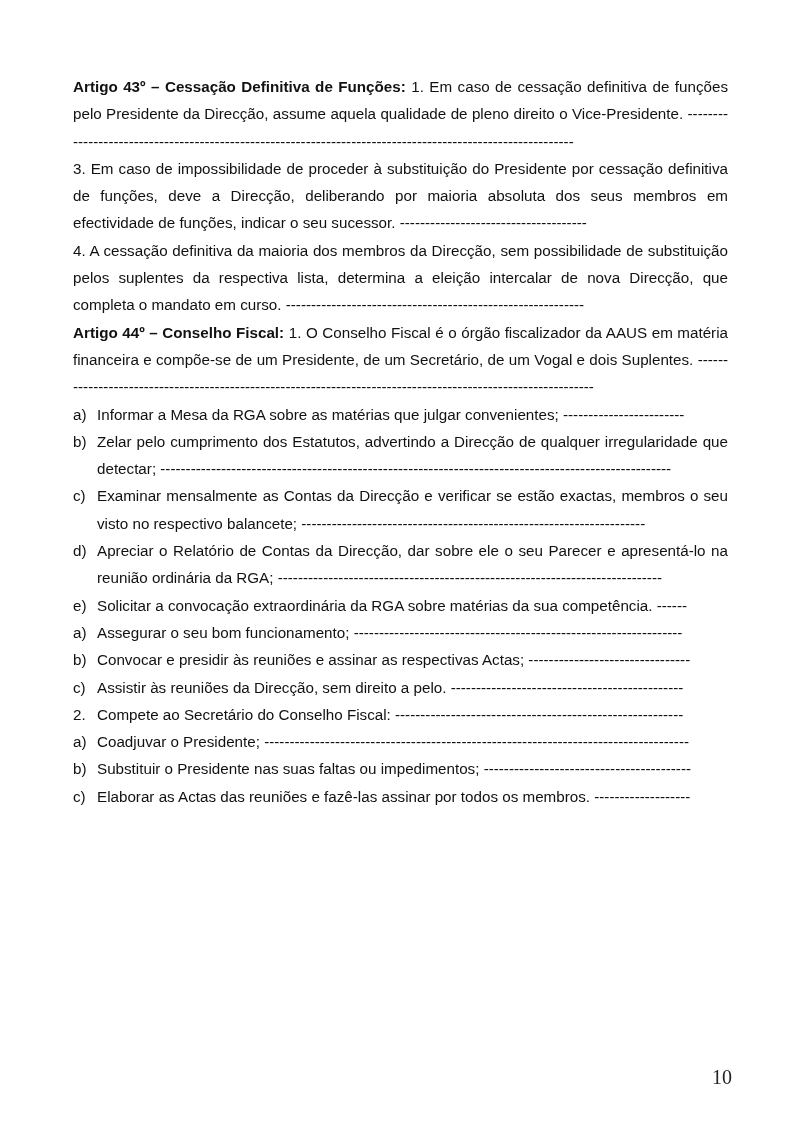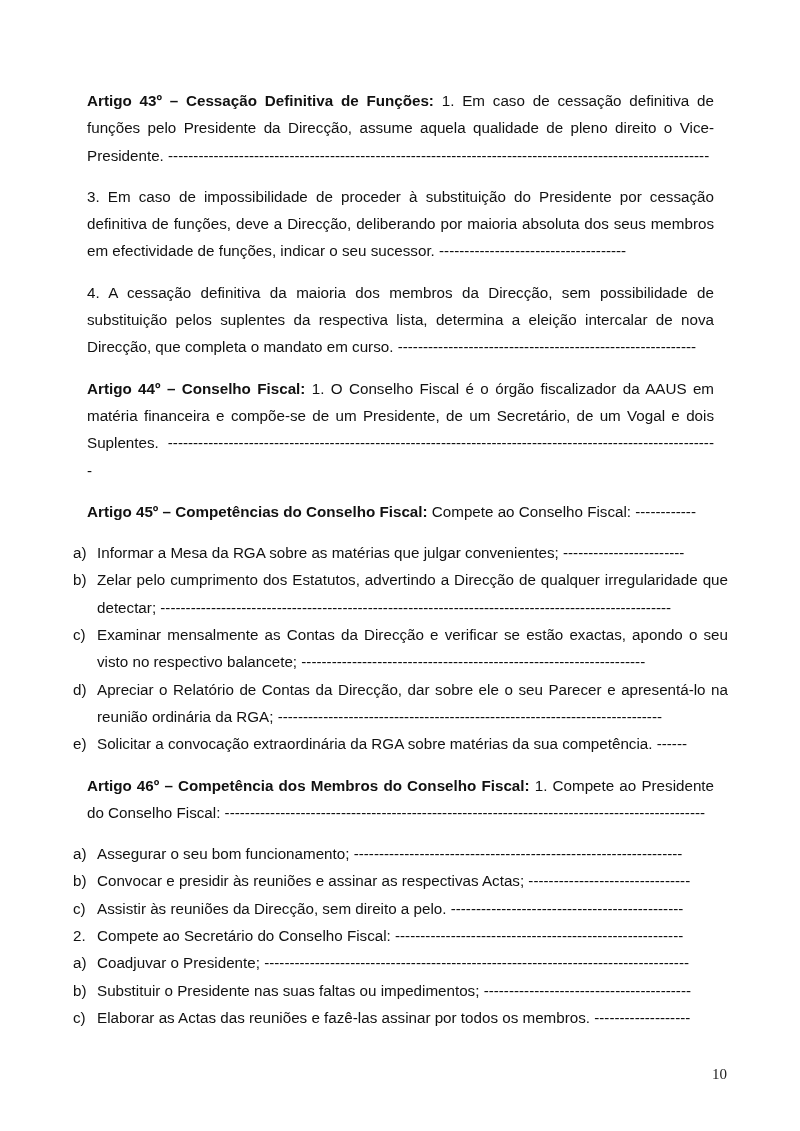--- a/index.html
+++ b/index.html
@@ -3,64 +3,62 @@
   <meta charset="utf-8">
   <style>
     html, body { margin: 0; padding: 0; background: #ffffff; }
     body { width: 800px; height: 1131px; position: relative; overflow: hidden; }
     .page {
       position: absolute; left: 73px; top: 73px; width: 655px;
       font-family: "Liberation Sans", sans-serif;
       font-size: 15.2px; color: #111111;
       line-height: 27.3px;
     }
-    .p { text-align: justify; text-align-last: left; margin: 14px; }
+    .p { text-align: justify; text-align-last: left; margin: 0; }
     .b { font-weight: bold; }
     .item { display: flex; margin: 0; }
     .item .lbl { width: 24px; flex: 0 0 24px; }
     .item .txt { flex: 1; text-align: justify; }
     .pagenum {
       position: absolute; left: 712px; top: 1066px;
-      font-family: "Liberation Serif", serif; font-size: 15px; color: #222;
+      font-family: "Liberation Serif", serif; font-size: 20px; color: #222;
     }
   </style>
 </head>
 <body>
 
 <div class="page">
   <p class="p"><span class="b">Artigo 43º – Cessação Definitiva de Funções:</span><span> 1. Em caso de cessação definitiva de funções pelo Presidente da Direcção, assume aquela qualidade de pleno direito o Vice-Presidente. -----------------------------------------------------------------------------------------------------------</span></p>
   <p class="p">3. Em caso de impossibilidade de proceder à substituição do Presidente por cessação definitiva de funções, deve a Direcção, deliberando por maioria absoluta dos seus membros em efectividade de funções, indicar o seu sucessor. -------------------------------------</p>
   <p class="p">4. A cessação definitiva da maioria dos membros da Direcção, sem possibilidade de substituição pelos suplentes da respectiva lista, determina a eleição intercalar de nova Direcção, que completa o mandato em curso. -----------------------------------------------------------</p>
 
 
   <p class="p"><span class="b">Artigo 44º – Conselho Fiscal:</span><span> 1. O Conselho Fiscal é o órgão fiscalizador da AAUS em matéria financeira e compõe-se de um Presidente, de um Secretário, de um Vogal e dois Suplentes. -------------------------------------------------------------------------------------------------------------</span></p>
 
-  <p class="p"><span class="b">Artigo 45º – Competências do Conselho Fiscal:</span><span> Compete ao Conselho Fiscal: ------------</span></p>
   <div class="item">
       <span class="lbl">a)</span>
       <span class="txt">Informar a Mesa da RGA sobre as matérias que julgar convenientes; ------------------------</span>
     </div>
   <div class="item">
       <span class="lbl">b)</span>
       <span class="txt">Zelar pelo cumprimento dos Estatutos, advertindo a Direcção de qualquer irregularidade que detectar; -----------------------------------------------------------------------------------------------------</span>
     </div>
   <div class="item">
       <span class="lbl">c)</span>
-      <span class="txt">Examinar mensalmente as Contas da Direcção e verificar se estão exactas, apondo o seu visto no respectivo balancete; --------------------------------------------------------------------</span>
+      <span class="txt">Examinar mensalmente as Contas da Direcção e verificar se estão exactas, membros o seu visto no respectivo balancete; --------------------------------------------------------------------</span>
     </div>
   <div class="item">
       <span class="lbl">d)</span>
       <span class="txt">Apreciar o Relatório de Contas da Direcção, dar sobre ele o seu Parecer e apresentá-lo na reunião ordinária da RGA; ----------------------------------------------------------------------------</span>
     </div>
   <div class="item">
       <span class="lbl">e)</span>
       <span class="txt">Solicitar a convocação extraordinária da RGA sobre matérias da sua competência. ------</span>
     </div>
 
-  <p class="p"><span class="b">Artigo 46º – Competência dos Membros do Conselho Fiscal:</span><span> 1. Compete ao Presidente do Conselho Fiscal: -----------------------------------------------------------------------------------------------</span></p>
   <div class="item">
       <span class="lbl">a)</span>
       <span class="txt">Assegurar o seu bom funcionamento; -----------------------------------------------------------------</span>
     </div>
   <div class="item">
       <span class="lbl">b)</span>
       <span class="txt">Convocar e presidir às reuniões e assinar as respectivas Actas; --------------------------------</span>
     </div>
   <div class="item">
       <span class="lbl">c)</span>

